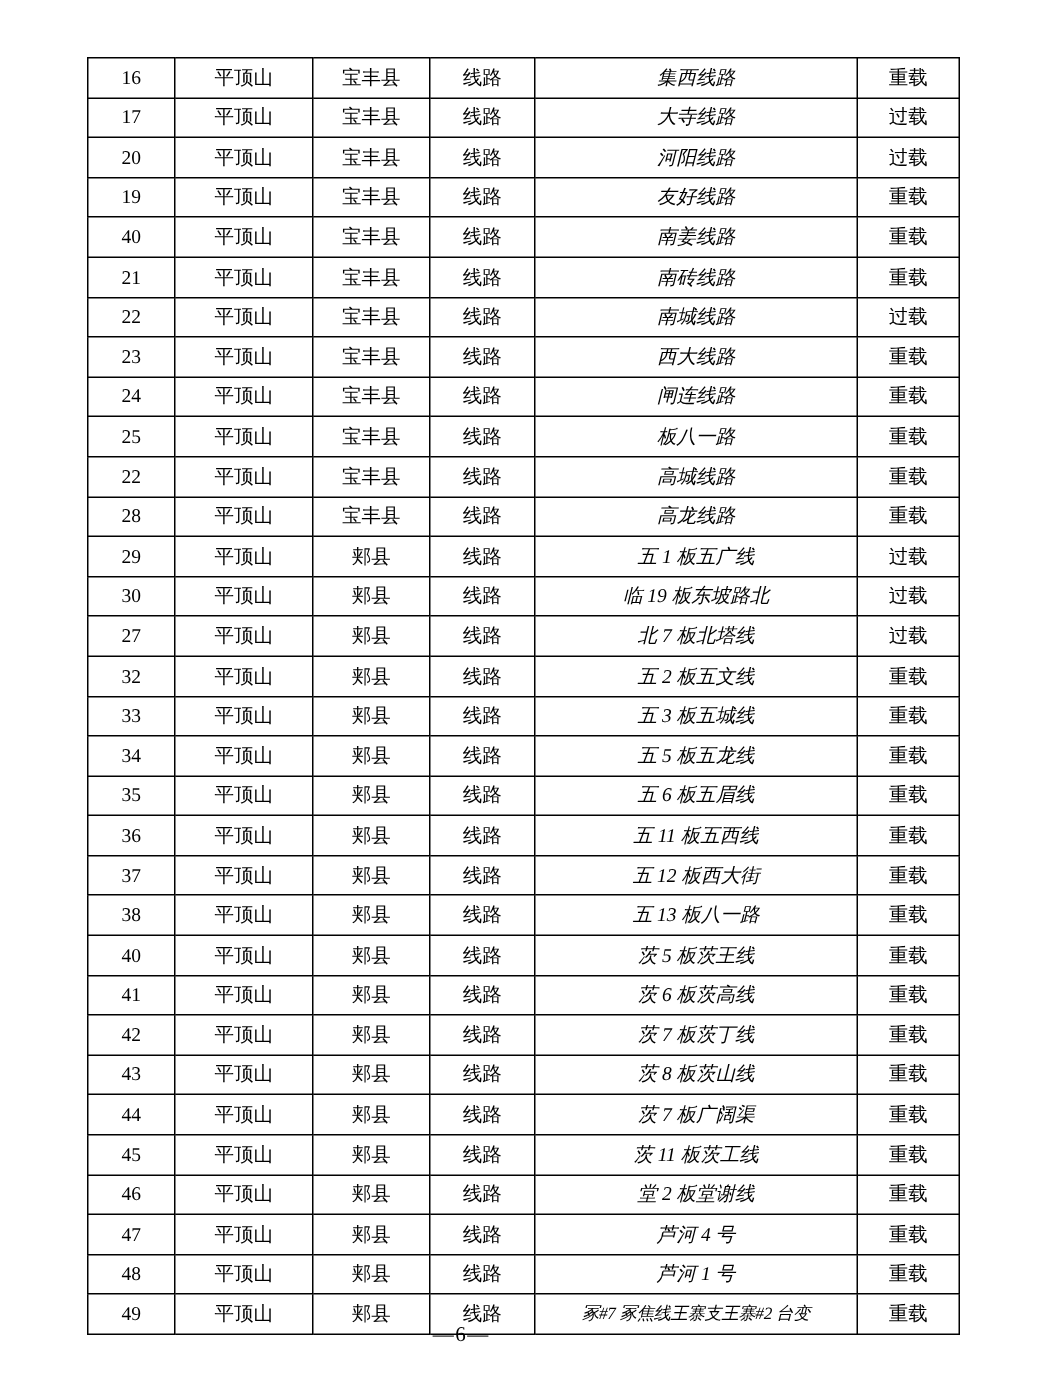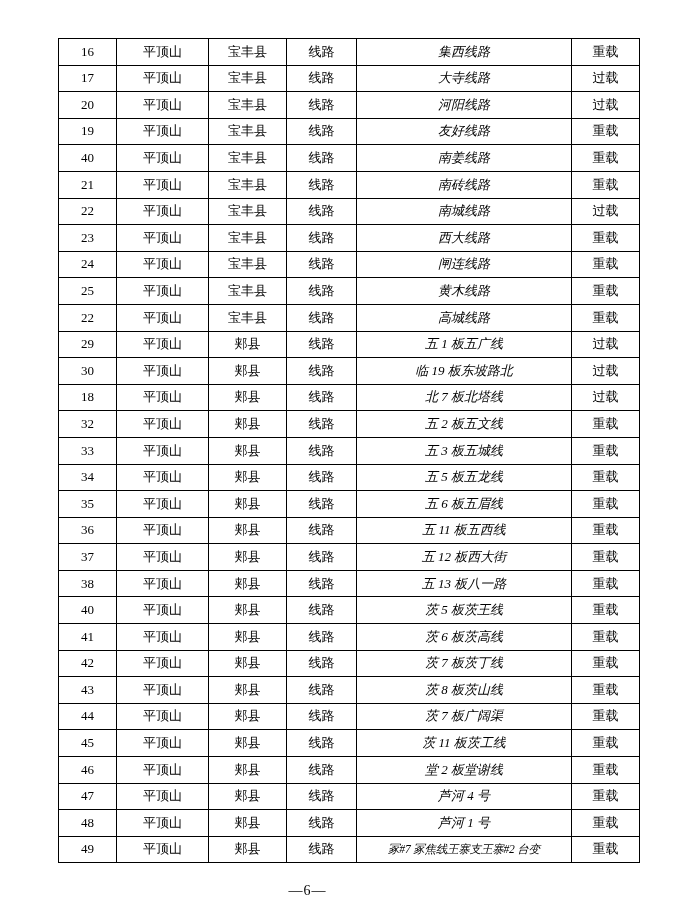--- a/index.html
+++ b/index.html
@@ -152,49 +152,57 @@
           <td class="cell-county">宝丰县</td>
           <td class="cell-type">线路</td>
           <td class="cell-name">闸连线路</td>
           <td class="cell-status">重载</td>
         </tr>
         <tr>
           <td class="cell-no">25</td>
           <td class="cell-city">平顶山</td>
           <td class="cell-county">宝丰县</td>
           <td class="cell-type">线路</td>
-          <td class="cell-name">黄木线路</td>
+          <td class="cell-name">板八一路</td>
           <td class="cell-status">重载</td>
         </tr>
         <tr>
           <td class="cell-no">22</td>
           <td class="cell-city">平顶山</td>
           <td class="cell-county">宝丰县</td>
           <td class="cell-type">线路</td>
           <td class="cell-name">高城线路</td>
           <td class="cell-status">重载</td>
         </tr>
         <tr>
+          <td class="cell-no">28</td>
+          <td class="cell-city">平顶山</td>
+          <td class="cell-county">宝丰县</td>
+          <td class="cell-type">线路</td>
+          <td class="cell-name">高龙线路</td>
+          <td class="cell-status">重载</td>
+        </tr>
+        <tr>
           <td class="cell-no">29</td>
           <td class="cell-city">平顶山</td>
           <td class="cell-county">郏县</td>
           <td class="cell-type">线路</td>
           <td class="cell-name">五 1 板五广线</td>
           <td class="cell-status">过载</td>
         </tr>
         <tr>
           <td class="cell-no">30</td>
           <td class="cell-city">平顶山</td>
           <td class="cell-county">郏县</td>
           <td class="cell-type">线路</td>
           <td class="cell-name">临 19 板东坡路北</td>
           <td class="cell-status">过载</td>
         </tr>
         <tr>
-          <td class="cell-no">18</td>
+          <td class="cell-no">27</td>
           <td class="cell-city">平顶山</td>
           <td class="cell-county">郏县</td>
           <td class="cell-type">线路</td>
           <td class="cell-name">北 7 板北塔线</td>
           <td class="cell-status">过载</td>
         </tr>
         <tr>
           <td class="cell-no">32</td>
           <td class="cell-city">平顶山</td>
           <td class="cell-county">郏县</td>

